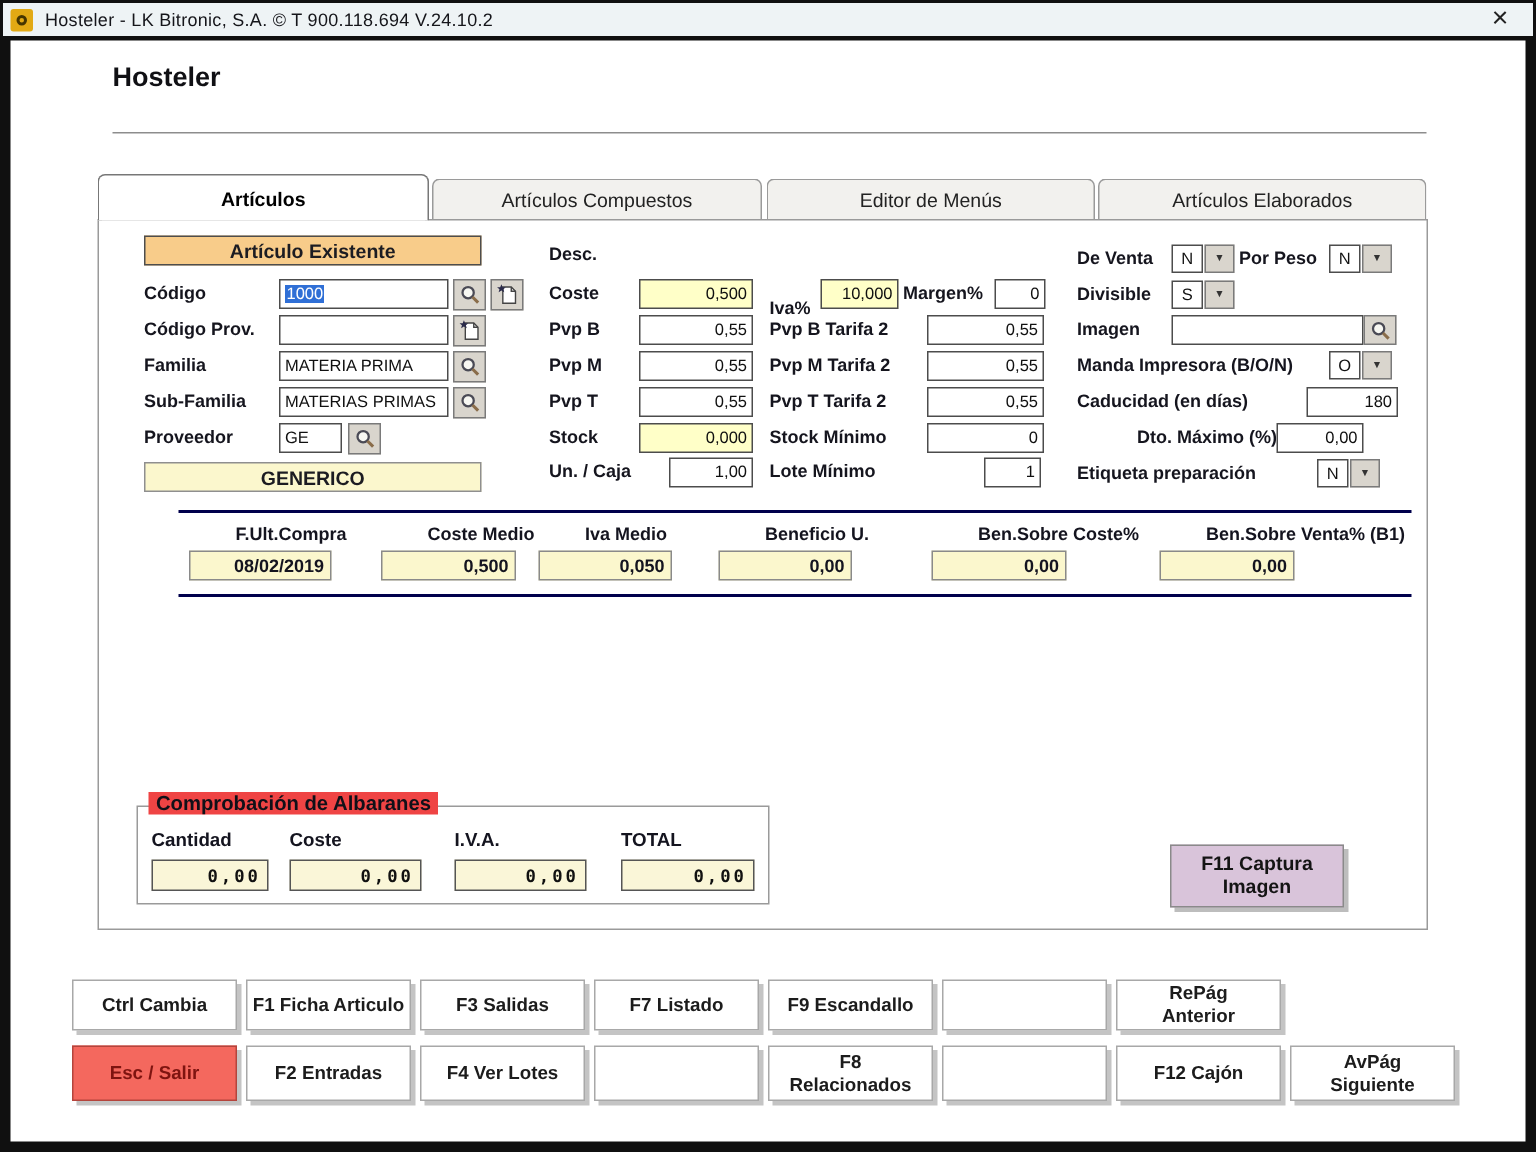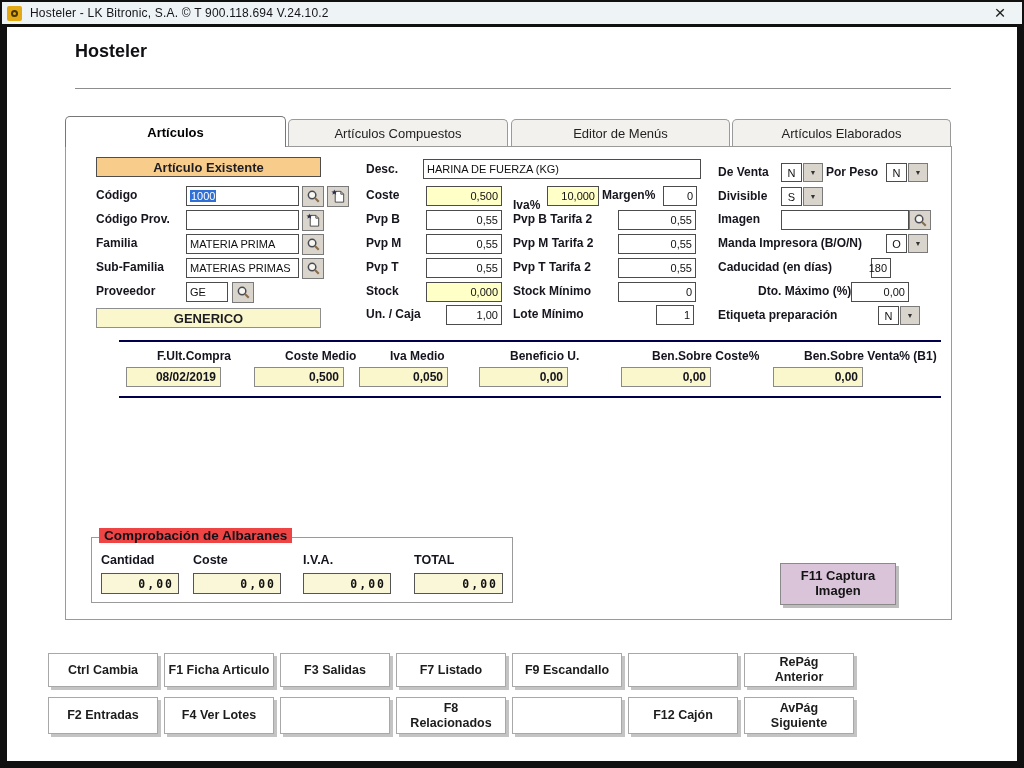--- a/index.html
+++ b/index.html
@@ -131,21 +131,20 @@
     <div class="sbtn" style="left:166px; top:135px;">
       <svg width="15" height="15" viewBox="0 0 16 16">
           <circle cx="6.5" cy="6.5" r="4" fill="#f7f7f2" stroke="#4a4a55" stroke-width="1.6"></circle>
           <line x1="9.6" y1="9.6" x2="13.6" y2="13.6" stroke="#8a6d4a" stroke-width="2.2"></line>
         </svg>
     </div>
 
     <div class="banner cream" style="left:30px; top:161px; width:225px; height:20px;">GENERICO</div>
 
     <div class="lbl" style="left:300px; top:15px;">Desc.</div>
-    <div class="fld" style="left:357px; top:12px; width:278px;">HARINA DE FUERZA (KG)</div>
 
     <div class="lbl" style="left:300px; top:41px;">Coste</div>
     <div class="fld num yellow" style="left:360px; top:39px; width:76px;">0,500</div>
     <div class="lbl" style="left:447px; top:41px;margin-top:10px;">Iva%</div>
     <div class="fld num yellow" style="left:481px; top:39px; width:52px;">10,000</div>
     <div class="lbl" style="left:536px; top:41px;">Margen%</div>
     <div class="fld num" style="left:597px; top:39px; width:34px;">0</div>
 
     <div class="lbl" style="left:300px; top:65px;">Pvp B</div>
     <div class="fld num" style="left:360px; top:63px; width:76px;">0,55</div>
@@ -198,21 +197,21 @@
         </svg>
     </div>
 
     <div class="lbl" style="left:652px; top:89px;">Manda Impresora (B/O/N)</div>
     <div class="cval" style="left:820px; top:87px;">O</div>
     <div class="carr" style="left:842px; top:87px;">
         <span>▼</span>
       </div>
 
     <div class="lbl" style="left:652px; top:113px;">Caducidad (en días)</div>
-    <div class="fld num" style="left:805px; top:111px; width:20px;">180</div>
+    <div class="fld num" style="left:805px; top:111px; width:61px;">180</div>
 
     <div class="lbl" style="left:652px; top:137px;padding-left:40px;">Dto. Máximo (%)</div>
     <div class="fld num" style="left:785px; top:135px; width:58px;">0,00</div>
 
     <div class="lbl" style="left:652px; top:161px;">Etiqueta preparación</div>
     <div class="cval" style="left:812px; top:159px;">N</div>
     <div class="carr" style="left:834px; top:159px;">
         <span>▼</span>
       </div>
 
@@ -253,20 +252,21 @@
     <div class="fbtn">Ctrl Cambia</div>
     <div class="fbtn">F1 Ficha Articulo</div>
     <div class="fbtn">F3 Salidas</div>
     <div class="fbtn">F7 Listado</div>
     <div class="fbtn">F9 Escandallo</div>
     <div class="fbtn"></div>
     <div class="fbtn">RePág
 Anterior</div>
   </div>
   <div class="btnrow row2">
+    <div class="fbtn danger">Esc / Salir</div>
     <div class="fbtn">F2 Entradas</div>
     <div class="fbtn">F4 Ver Lotes</div>
     <div class="fbtn"></div>
     <div class="fbtn">F8
 Relacionados</div>
     <div class="fbtn"></div>
     <div class="fbtn">F12 Cajón</div>
     <div class="fbtn">AvPág
 Siguiente</div>
   </div>

